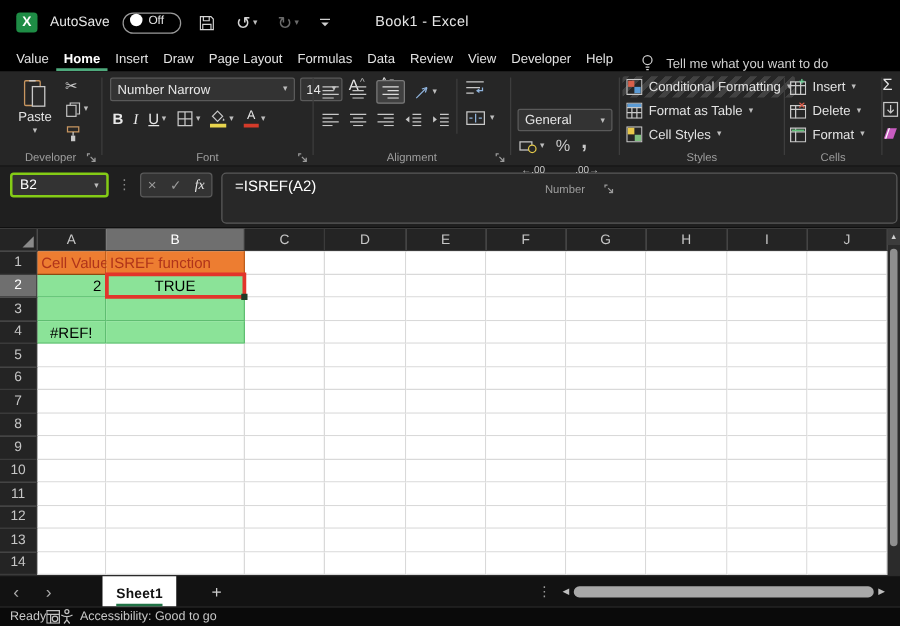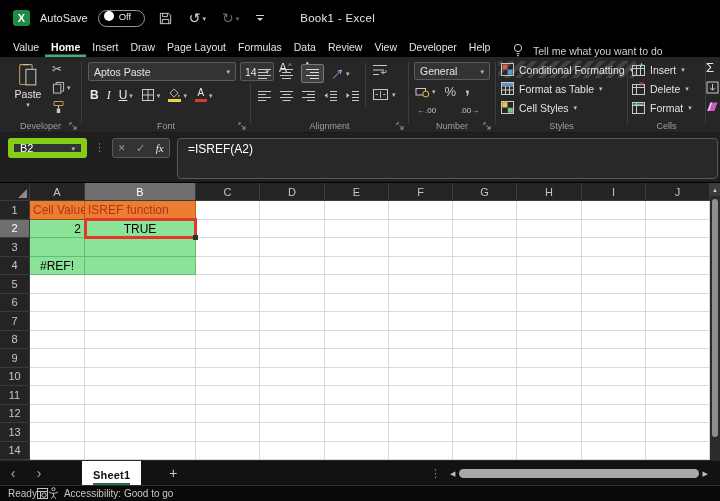--- a/index.html
+++ b/index.html
@@ -54,39 +54,39 @@
   .yellowbar { width:13px; height:3px; background:#E8D44D; margin-top:1px; }
   .stack { display:flex; flex-direction:column; align-items:center; }
   .fAA { position:absolute; top:5px; display:flex; align-items:flex-start; gap:1px; }
   
   .g-align { left:251px; width:157px; }
   .al-r1 { position:absolute; left:6px; top:7px; display:flex; align-items:center; gap:7px; }
   .al-r2 { position:absolute; left:6px; top:33px; display:flex; align-items:center; gap:7px; }
   .al-right1 { position:absolute; left:121px; top:7px; }
   .al-right2 { position:absolute; left:121px; top:31px; display:flex; align-items:center; gap:3px; }
   
-  .g-num { left:409px; width:86px; }
+  .g-num { left:409px; width:86px;margin-top:25px; }
   .numfmt { position:absolute; left:5px; top:5px; width:76px; height:18px; padding:0 5px; justify-content:space-between; font-size:10.5px; }
   .num-r2 { position:absolute; left:6px; top:28px; display:flex; align-items:center; gap:9px; }
   .num-r3 { position:absolute; left:8px; top:49px; display:flex; align-items:center; gap:24px; }
   
   .g-styles { left:496px; width:131px; }
   .strow { position:absolute; left:2px; display:flex; align-items:center; gap:5px; padding:2px 3px; }
   .strow .txt { font-size:10.5px; }
   
   .g-cells { left:628px; width:77px; }
   .cellrow { position:absolute; left:4px; display:flex; align-items:center; gap:5px; padding:2px 0; }
   
   .g-edit { left:706px; width:14px; }
   .editcol { position:absolute; left:0; top:4px; display:flex; flex-direction:column; gap:7px; align-items:flex-start; }
   .sigma { color:#E6E6E6; font-size:13px; line-height:1; }
 
   
   .fbar { height:50px; background:#1F1F1F; display:flex; align-items:flex-start; padding:5px 2px 0 8px; gap:0; border-bottom:1px solid #000; }
-  .namebox { width:79px; height:20px; background:#333; border:6px solid #84cc16; border-radius:3px; display:flex; align-items:center; justify-content:space-between; padding:0 6px; color:#fff; font-size:11px; }
+  .namebox { width:79px; height:20px; background:#333; border:2px solid #84cc16; border-radius:3px; display:flex; align-items:center; justify-content:space-between; padding:0 6px; color:#fff; font-size:11px; }
   .fdots { color:#8A8A8A; font-size:11px; margin:3px 7px 0 7px; }
   .xvfx { width:58px; height:20px; background:#333; border:1px solid #5a5a5a; border-radius:3px; display:flex; align-items:center; justify-content:space-around; }
   .xvfx .x { color:#9a9a9a; font-size:12px; }
   .xvfx .v { color:#9a9a9a; font-size:11px; }
   .xvfx .fx { color:#E8E8E8; font-size:11px; font-style:italic; font-family:"Liberation Serif", serif; }
   .finput { flex:1; height:41px; margin-left:7px; background:#282828; border:1px solid #5a5a5a; border-radius:4px; color:#fff; font-size:12px; padding:3px 0 0 10px; }
 
   
   .gridwrap { position:relative; height:277px; background:#fff; }
   .grid { display:grid; width:710px; grid-template-columns:30px 55px 111px 64px 65px 64px 64px 64px 65px 64px 64px; grid-template-rows:18px repeat(14, 18.5px); }
@@ -211,21 +211,21 @@
             <path d="M1 3V1h2"></path>
             <path d="M3.5 3.5L7 7M7 4.2V7H4.2"></path>
           </svg>
         </span>
       <div class="grp-label">Developer</div>
     </div>
     <div class="vsep" style="left:81px"></div>
 
     <div class="grp g-font">
       <div class="btnbox fname">
-        <span>Aptos Paste</span>
+        <span>Number Narrow</span>
         <span class="chev">▾</span>
       </div>
       <div class="btnbox fsizebox" style="left:158px;top:5px">
         <span>14</span>
         <span class="chev">▾</span>
       </div>
       <div class="fAA" style="left:197px">
         <span class="fontA">A</span>
           <span class="chev" style="font-size:8px">^</span>
       </div>

